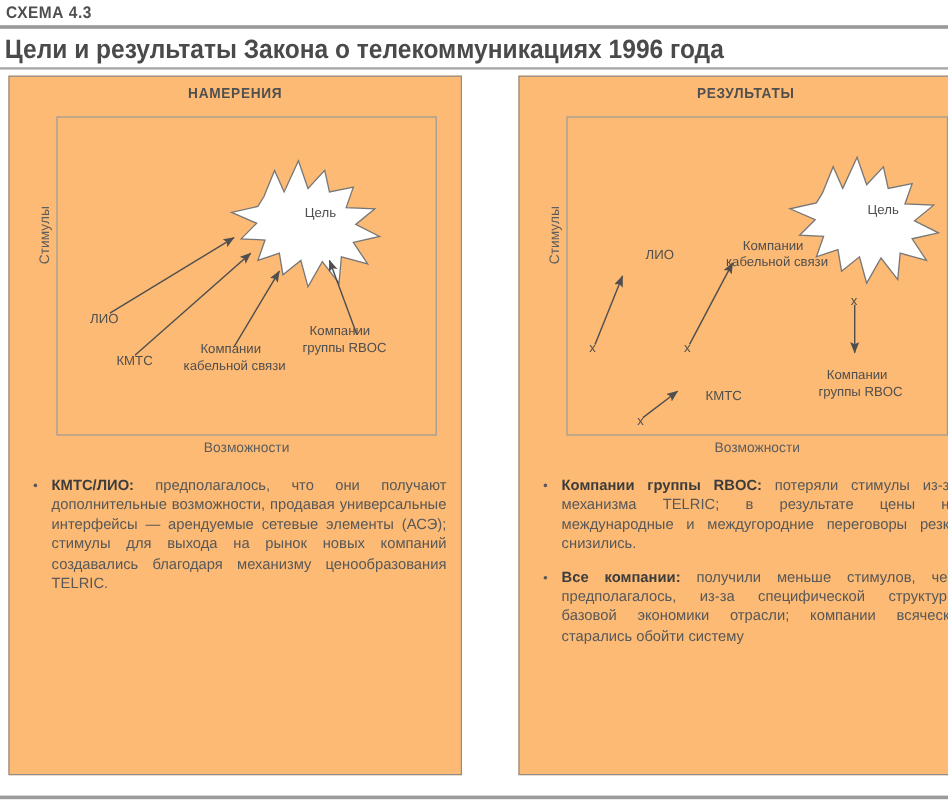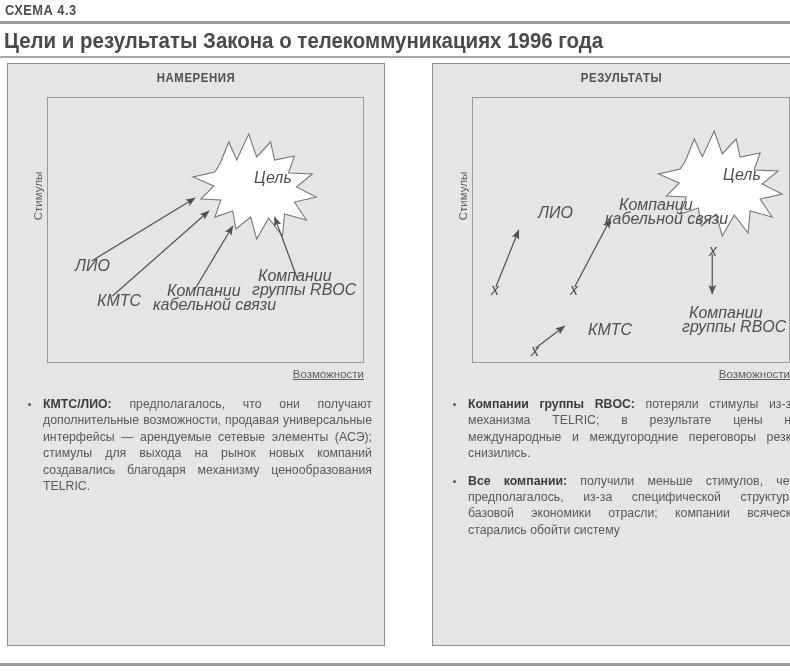--- a/index.html
+++ b/index.html
@@ -65,21 +65,21 @@
     background: #9a9a9a;
   }
 
   
   .panel {
     position: absolute;
     top: 63px;
     height: 583px;
     border: 1px solid #8d8d8d;
     box-sizing: border-box;
-    background: #e5e5e5;
+    background: #fdba74;
   }
   #panel-intentions { left: 7px;   width: 378px; }
   #panel-results    { left: 405px; width: 379px; margin-left: 27px; }
 
   .panel-heading {
     position: absolute;
     top: 7px;
     left: 0;
     width: 100%;
     text-align: center;
@@ -117,40 +117,38 @@
     color: #5d5d5d;
     transform: rotate(-90deg);
     transform-origin: center center;
     white-space: nowrap;
   }
   .axis-x-label {
     position: absolute;
     left: 29px;
     right: 10px;
     top: 274px;
-    text-align: right;
+    text-align: center;
     font-size: 11.5px;
     color: #5d5d5d;
-    text-decoration: underline;
   }
 
   .svg-layer {
     position: absolute;
     left: 0; top: 0;
     width: 100%; height: 100%;
     overflow: visible;
   }
 
   .node-label {
     position: absolute;
-    font-size: 16px;
+    font-size: 11px;
     line-height: 14.5px;
     color: #4f4f4f;
     white-space: nowrap;
-    font-style: italic;
   }
 
   
   .bullets {
     position: absolute;
     top: 332px;
     left: 13px;
     right: 12px;
   }
   .bullet {

